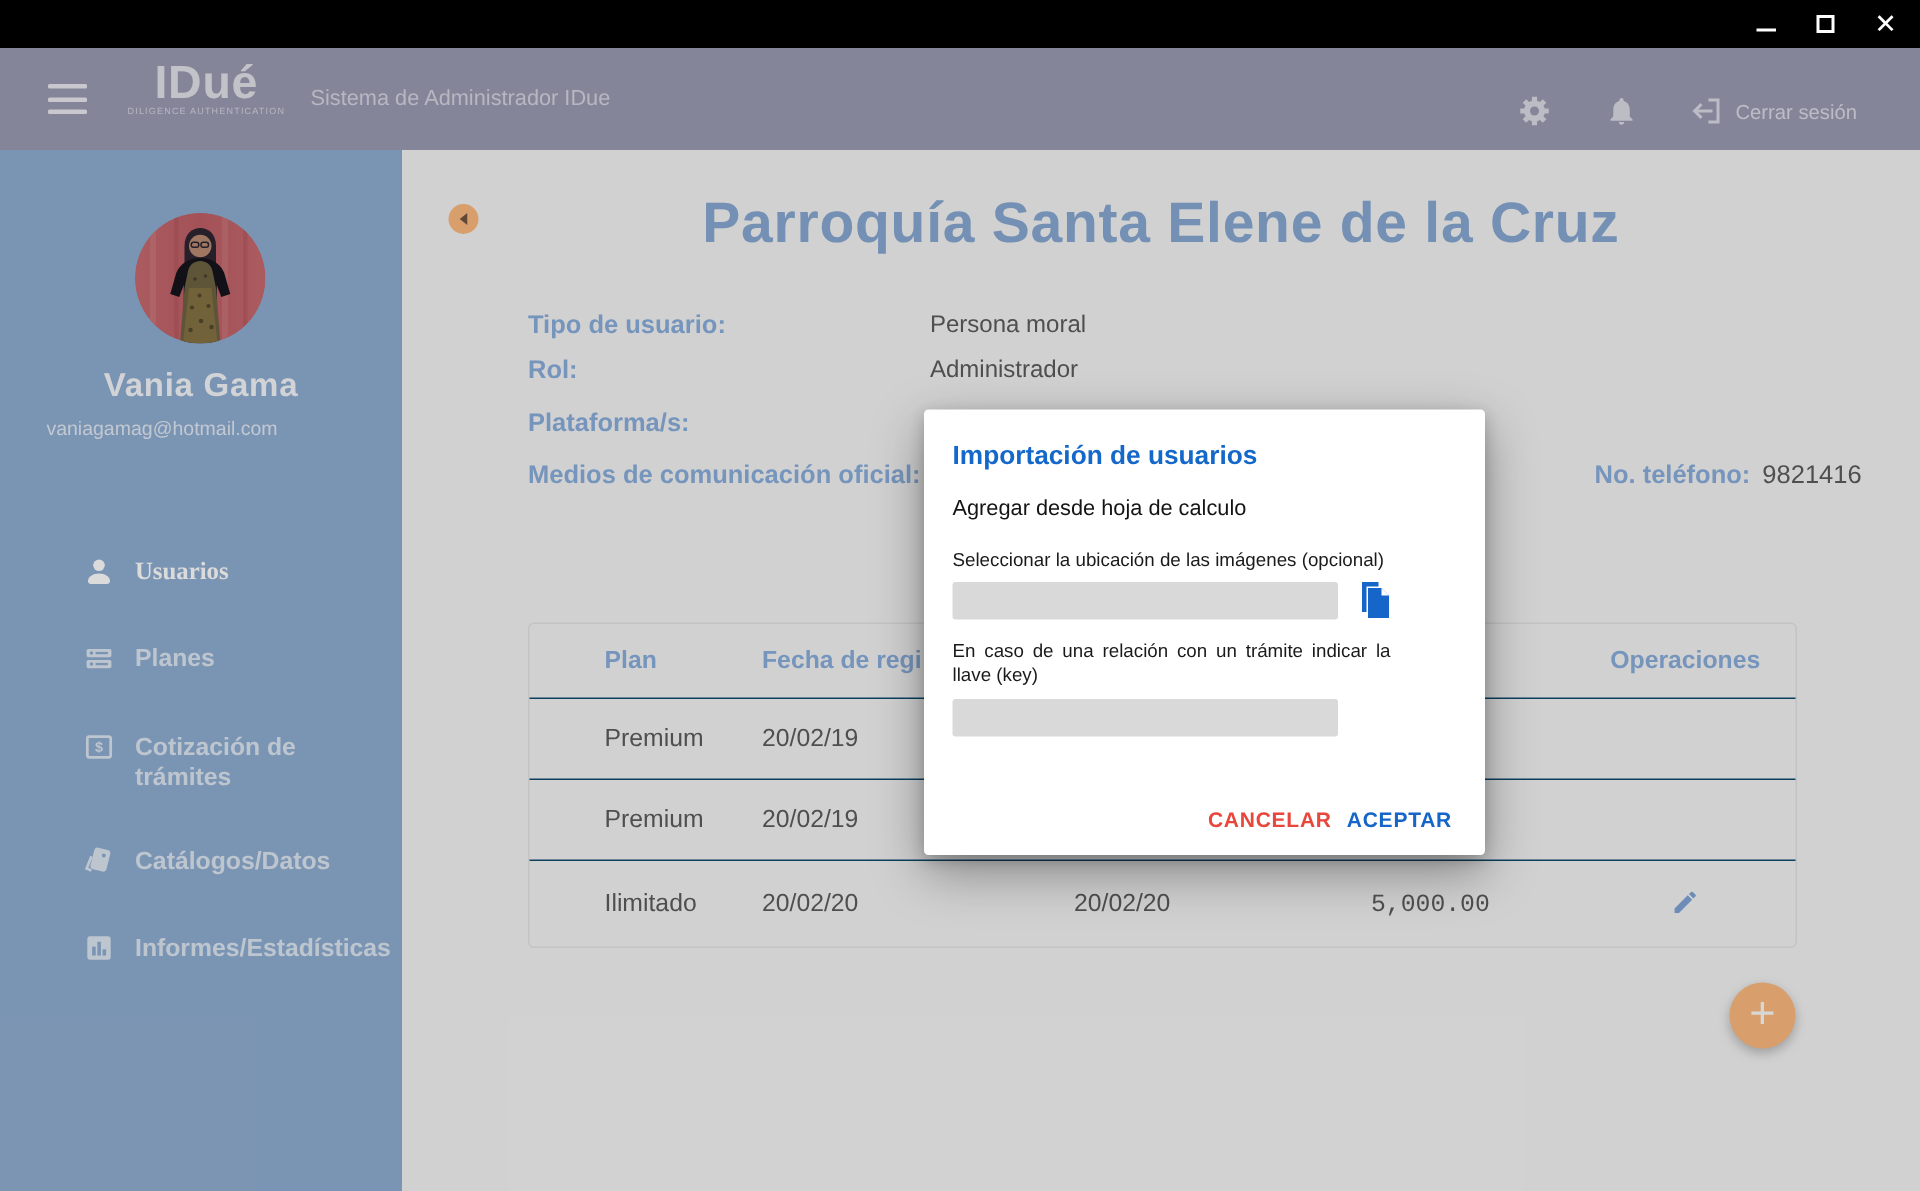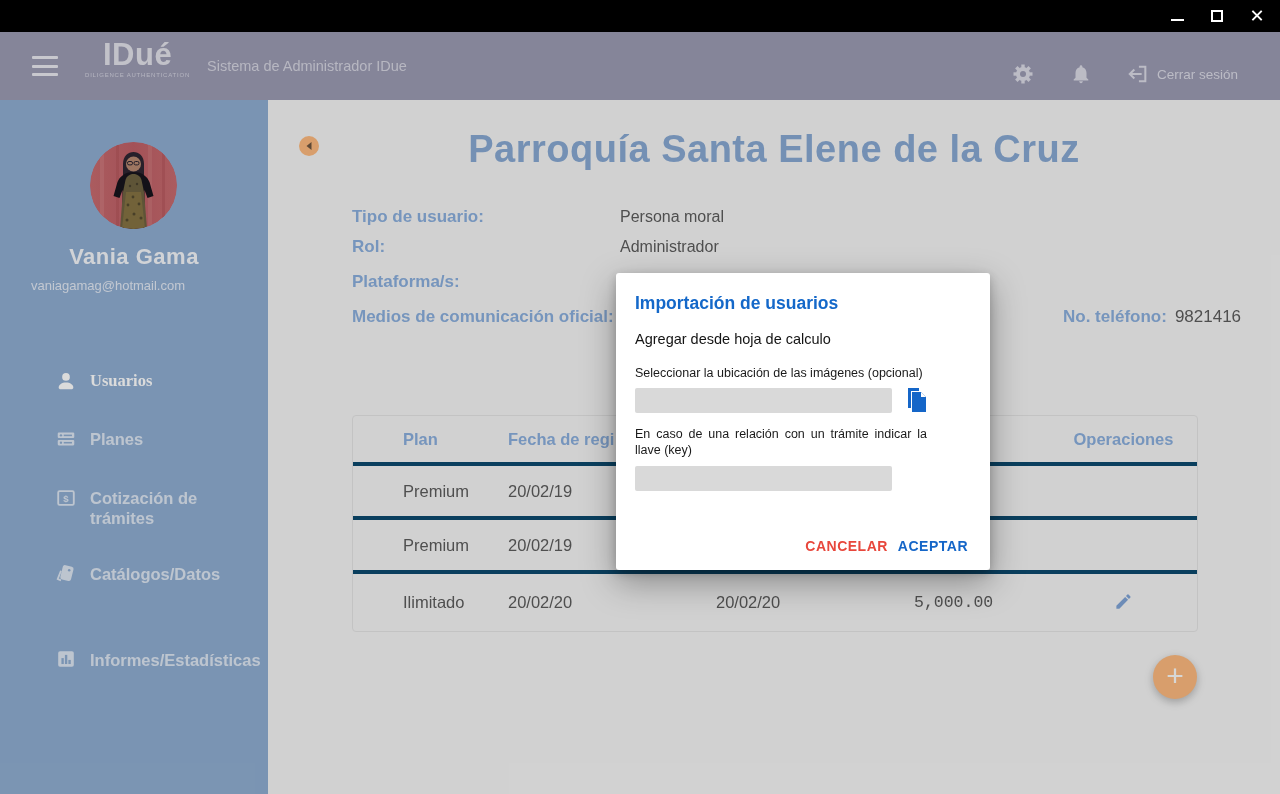--- a/index.html
+++ b/index.html
@@ -36,38 +36,38 @@
   .nav-item { position:absolute; left:55px; display:flex; align-items:flex-start; gap:13px; cursor:pointer; color:#DDE6F2; }
   .nav-item .nav-label { font-size:16.5px; line-height:20px; padding-top:1px;font-weight:bold; }
   .nav-item.active { color:#FFFFFF;font-family:Liberation Serif, serif; }
   .nav-item.active .nav-label { font-weight:bold; }
   .nav-icon { width:22px; height:22px; flex:0 0 22px; display:flex; align-items:center; justify-content:center; }
   .nav-usuarios { top:270px; }
   .nav-planes { top:328px; }
   .nav-cotizacion { top:387px; }
   .nav-cotizacion .nav-label { width:125px; }
   .nav-catalogos { top:463px; }
-  .nav-informes { top:548px;align-items:center; }
+  .nav-informes { top:521px; }
 
   
   .main { position:absolute; left:268px; top:100px; width:1012px; height:694px; background:#F4F4F4; z-index:5; }
   .back-btn { position:absolute; left:31px; top:36px; width:20px; height:20px; border-radius:50%; background:#FCB97E; display:flex; align-items:center; justify-content:center; cursor:pointer; }
   .page-title { position:absolute; left:0; top:28px; width:1012px; text-align:center; font-size:38px; font-weight:bold; color:#87A8D2; letter-spacing:0.5px; }
 
   .field-row { position:absolute; left:84px; }
   .field-label { display:inline-block; font-size:17px; font-weight:bold; color:#8AAEDC; }
   .field-value { position:absolute; left:268px; top:1px; font-size:16px; color:#5C5C5C; white-space:nowrap; }
   .f0 { top:107px; } .f1 { top:137px; } .f2 { top:172px; } .f3 { top:207px; }
   .phone-row { position:absolute; left:795px; top:207px; white-space:nowrap; }
   .phone-label { font-size:17px; font-weight:bold; color:#8AAEDC; }
   .phone-value { font-size:17px; color:#5C5C5C; margin-left:8px; }
 
   
   .table { position:absolute; left:84px; top:315px; width:846px; border:1px solid #E4E4E4; border-radius:4px; }
-  .t-row { display:grid; grid-template-columns:150px 205px 190px 150px 151px; align-items:center; border-bottom:4px solid #0c4a6e; }
+  .t-row { display:grid; grid-template-columns:150px 205px 190px 150px 151px; align-items:center; border-bottom:1px solid #0c4a6e; }
   .t-row:last-child { border-bottom:none; }
   .t-head { height:50px; }
   .t-head .t-cell { font-size:16.5px; font-weight:bold; color:#8AAEDC; }
   .t-body { height:54px; }
   .t-body:last-child { height:57px; }
   .t-cell { font-size:16.5px; color:#5C5C5C; white-space:nowrap; }
   .c1 { padding-left:50px; } .c2 { padding-left:5px; } .c3 { padding-left:8px; } .c4 { padding-left:16px;font-family:Liberation Mono, monospace; }
   .c5 { text-align:center; }
   .edit-btn { display:inline-flex; width:24px; height:24px; align-items:center; justify-content:center; cursor:pointer; }
 

